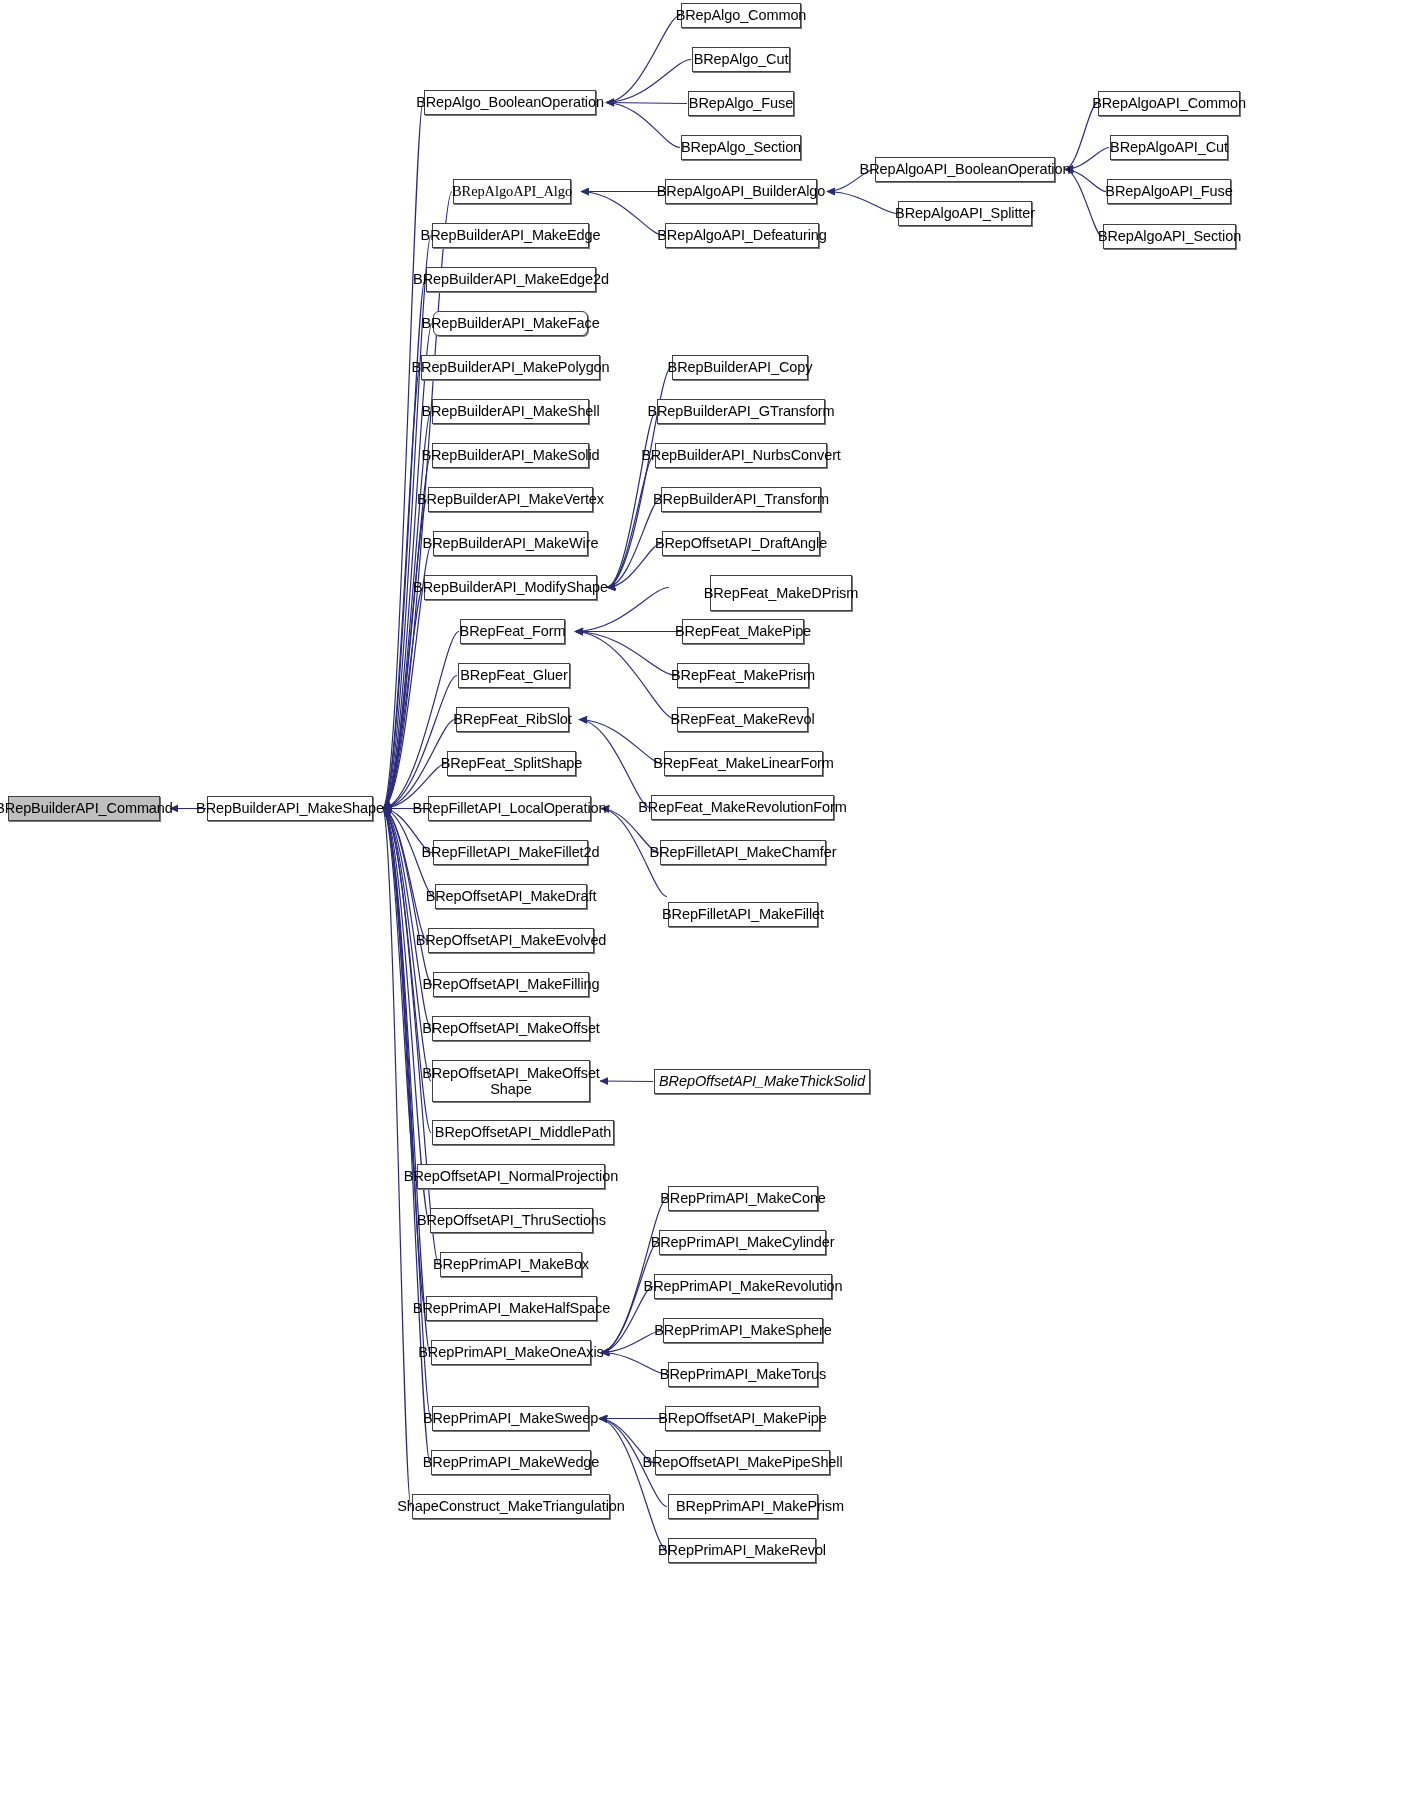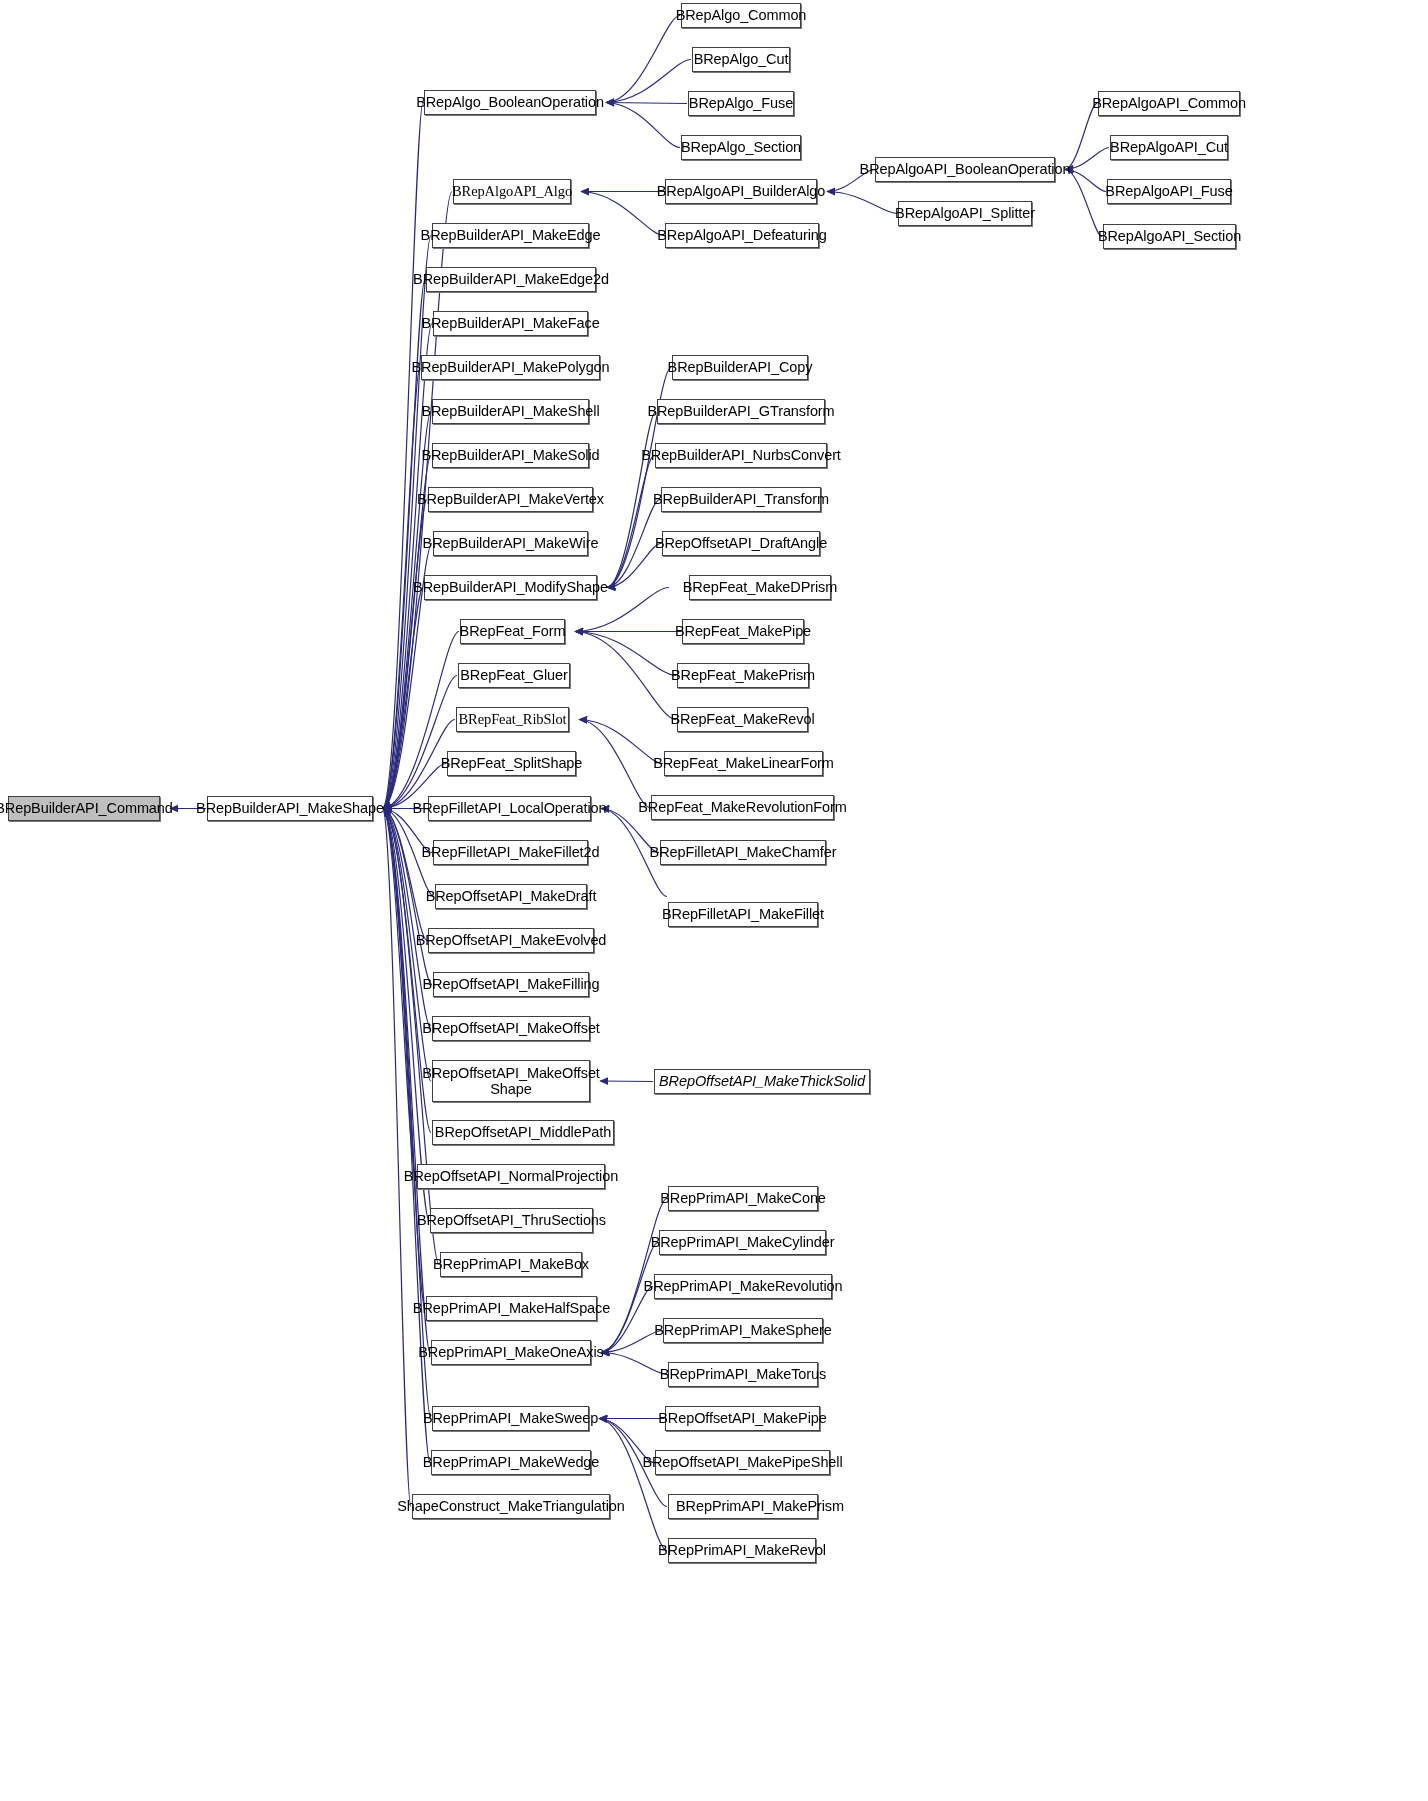--- a/index.html
+++ b/index.html
@@ -134,39 +134,39 @@
       <div class="gnode" style="left: 665px; top: 179px; width: 152px; height: 25px;">BRepAlgoAPI_BuilderAlgo</div>
       <div class="gnode" style="left: 665px; top: 223px; width: 154px; height: 25px;">BRepAlgoAPI_Defeaturing</div>
       <div class="gnode" style="left: 875px; top: 157px; width: 180px; height: 25px;">BRepAlgoAPI_BooleanOperation</div>
       <div class="gnode" style="left: 898px; top: 201px; width: 134px; height: 25px;">BRepAlgoAPI_Splitter</div>
       <div class="gnode" style="left: 1098px; top: 91px; width: 142px; height: 25px;">BRepAlgoAPI_Common</div>
       <div class="gnode" style="left: 1110px; top: 135px; width: 118px; height: 25px;">BRepAlgoAPI_Cut</div>
       <div class="gnode" style="left: 1107px; top: 179px; width: 124px; height: 25px;">BRepAlgoAPI_Fuse</div>
       <div class="gnode" style="left: 1103px; top: 224px; width: 133px; height: 25px;">BRepAlgoAPI_Section</div>
       <div class="gnode" style="left: 432px; top: 223px; width: 157px; height: 25px;">BRepBuilderAPI_MakeEdge</div>
       <div class="gnode" style="left: 426px; top: 267px; width: 170px; height: 25px;">BRepBuilderAPI_MakeEdge2d</div>
-      <div class="gnode" style="left: 433px; top: 311px; width: 155px; height: 25px;">BRepBuilderAPI_MakeFace</div>
+      <div class="gnode" style="left: 433px; top: 311px; width: 155px; height: 25px; border-radius: 6px;">BRepBuilderAPI_MakeFace</div>
       <div class="gnode" style="left: 421px; top: 355px; width: 179px; height: 25px;">BRepBuilderAPI_MakePolygon</div>
       <div class="gnode" style="left: 432px; top: 399px; width: 157px; height: 25px;">BRepBuilderAPI_MakeShell</div>
       <div class="gnode" style="left: 432px; top: 443px; width: 157px; height: 25px;">BRepBuilderAPI_MakeSolid</div>
       <div class="gnode" style="left: 428px; top: 487px; width: 165px; height: 25px;">BRepBuilderAPI_MakeVertex</div>
       <div class="gnode" style="left: 433px; top: 531px; width: 155px; height: 25px;">BRepBuilderAPI_MakeWire</div>
       <div class="gnode" style="left: 424px; top: 575px; width: 173px; height: 25px;">BRepBuilderAPI_ModifyShape</div>
       <div class="gnode" style="left: 672px; top: 355px; width: 136px; height: 25px;">BRepBuilderAPI_Copy</div>
       <div class="gnode" style="left: 657px; top: 399px; width: 168px; height: 25px;">BRepBuilderAPI_GTransform</div>
       <div class="gnode" style="left: 655px; top: 443px; width: 172px; height: 25px;">BRepBuilderAPI_NurbsConvert</div>
       <div class="gnode" style="left: 661px; top: 487px; width: 160px; height: 25px;">BRepBuilderAPI_Transform</div>
       <div class="gnode" style="left: 662px; top: 531px; width: 158px; height: 25px;">BRepOffsetAPI_DraftAngle</div>
       <div class="gnode" style="left: 460px; top: 619px; width: 105px; height: 25px;">BRepFeat_Form</div>
-      <div class="gnode" style="left: 689px; top: 575px; width: 142px; height: 25px;">BRepFeat_MakeDPrism</div>
+      <div class="gnode" style="left: 710px; top: 575px; width: 142px; height: 36px;">BRepFeat_MakeDPrism</div>
       <div class="gnode" style="left: 682px; top: 619px; width: 122px; height: 25px;">BRepFeat_MakePipe</div>
       <div class="gnode" style="left: 677px; top: 663px; width: 132px; height: 25px;">BRepFeat_MakePrism</div>
       <div class="gnode" style="left: 677px; top: 707px; width: 131px; height: 25px;">BRepFeat_MakeRevol</div>
       <div class="gnode" style="left: 458px; top: 663px; width: 112px; height: 25px;">BRepFeat_Gluer</div>
-      <div class="gnode" style="left: 456px; top: 707px; width: 113px; height: 25px; font-family: Liberation Serif, serif;">BRepFeat_RibSlot</div>
+      <div class="gnode" style="left: 456px; top: 707px; width: 113px; height: 25px;">BRepFeat_RibSlot</div>
       <div class="gnode" style="left: 664px; top: 751px; width: 159px; height: 25px;">BRepFeat_MakeLinearForm</div>
       <div class="gnode" style="left: 651px; top: 795px; width: 183px; height: 25px;">BRepFeat_MakeRevolutionForm</div>
       <div class="gnode" style="left: 447px; top: 751px; width: 129px; height: 25px;">BRepFeat_SplitShape</div>
       <div class="gnode" style="left: 428px; top: 796px; width: 163px; height: 25px;">BRepFilletAPI_LocalOperation</div>
       <div class="gnode" style="left: 660px; top: 840px; width: 166px; height: 25px;">BRepFilletAPI_MakeChamfer</div>
       <div class="gnode" style="left: 668px; top: 884px; width: 150px; height: 25px; margin-top: 18px;">BRepFilletAPI_MakeFillet</div>
       <div class="gnode" style="left: 433px; top: 840px; width: 155px; height: 25px;">BRepFilletAPI_MakeFillet2d</div>
       <div class="gnode" style="left: 435px; top: 884px; width: 152px; height: 25px;">BRepOffsetAPI_MakeDraft</div>
       <div class="gnode" style="left: 428px; top: 928px; width: 166px; height: 25px;">BRepOffsetAPI_MakeEvolved</div>
       <div class="gnode" style="left: 433px; top: 972px; width: 156px; height: 25px;">BRepOffsetAPI_MakeFilling</div>

